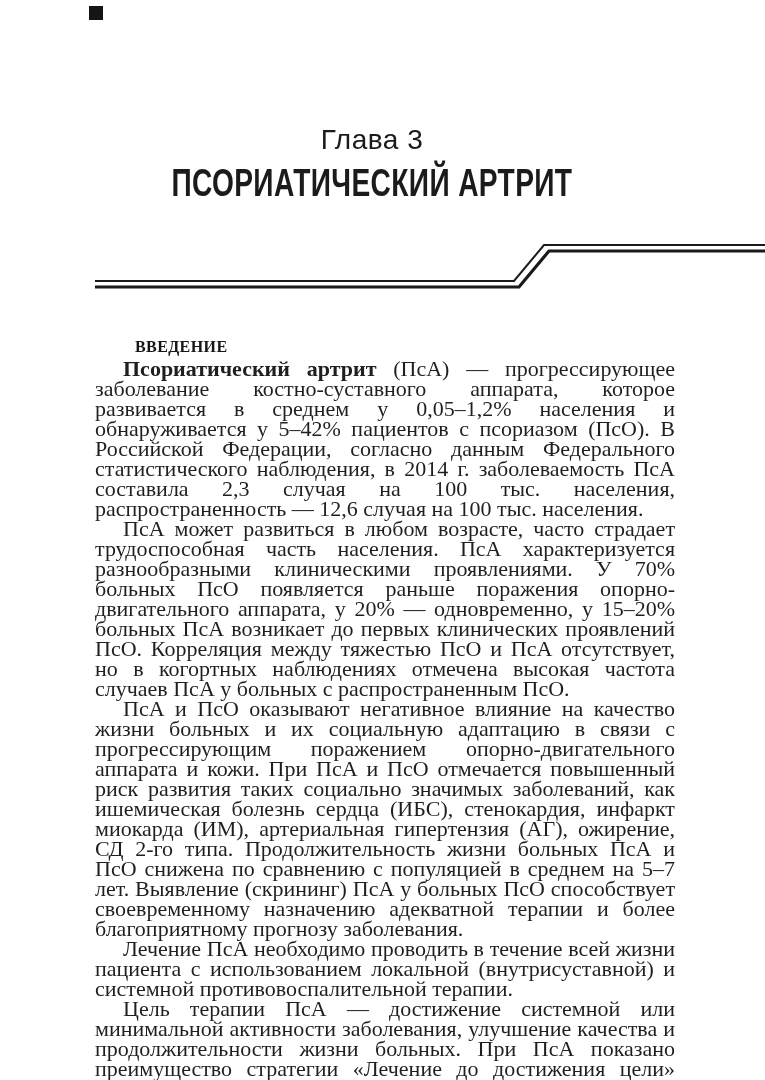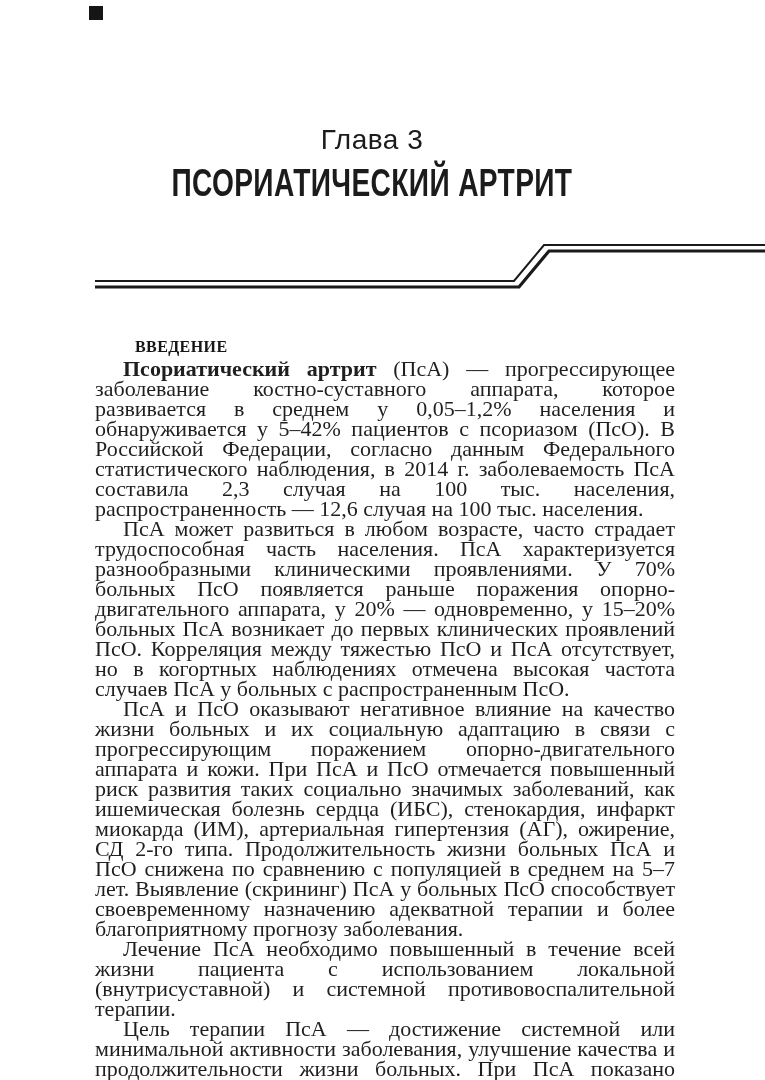--- a/index.html
+++ b/index.html
@@ -114,18 +114,18 @@
 
   <div class="section-heading">ВВЕДЕНИЕ</div>
 
   <div class="body-text">
     <p><b>Псориатический артрит</b><span> (ПсА) — прогрессирующее заболевание костно-суставного аппарата, которое развивается в среднем у 0,05–1,2% населения и обнаруживается у 5–42% пациентов с псориазом (ПсО). В Российской Федерации, согласно данным Федерального статистического наблюдения, в 2014 г. заболеваемость ПсА составила 2,3 случая на 100 тыс. населения, распространенность — 12,6 случая на 100 тыс. населения.</span></p>
 
     <p><span>ПсА может развиться в любом возрасте, часто страдает трудоспособная часть населения. ПсА характеризуется разнообразными клиническими проявлениями. У 70% больных ПсО появляется раньше поражения опорно-двигательного аппарата, у 20% — одновременно, у 15–20% больных ПсА возникает до первых клинических проявлений ПсО. Корреляция между тяжестью ПсО и ПсА отсутствует, но в когортных наблюдениях отмечена высокая частота случаев ПсА у больных с распространенным ПсО.</span></p>
 
     <p><span>ПсА и ПсО оказывают негативное влияние на качество жизни больных и их социальную адаптацию в связи с прогрессирующим поражением опорно-двигательного аппарата и кожи. При ПсА и ПсО отмечается повышенный риск развития таких социально значимых заболеваний, как ишемическая болезнь сердца (ИБС), стенокардия, инфаркт миокарда (ИМ), артериальная гипертензия (АГ), ожирение, СД 2-го типа. Продолжительность жизни больных ПсА и ПсО снижена по сравнению с популяцией в среднем на 5–7 лет. Выявление (скрининг) ПсА у больных ПсО способствует своевременному назначению адекватной терапии и более благоприятному прогнозу заболевания.</span></p>
 
-    <p><span>Лечение ПсА необходимо повышенный в течение всей жизни пациента с использованием локальной (внутрисуставной) и системной противовоспалительной терапии.</span></p>
+    <p><span>Лечение ПсА необходимо проводить в течение всей жизни пациента с использованием локальной (внутрисуставной) и системной противовоспалительной терапии.</span></p>
 
     <p><span>Цель терапии ПсА — достижение системной или минимальной активности заболевания, улучшение качества и продолжительности жизни больных. При ПсА показано преимущество стратегии «Лечение до достижения цели» (</span><i>Treat to target</i><span>), которая заболеваемость назначение</span></p>
   </div>
 
 </div>
 
 </body></html>

